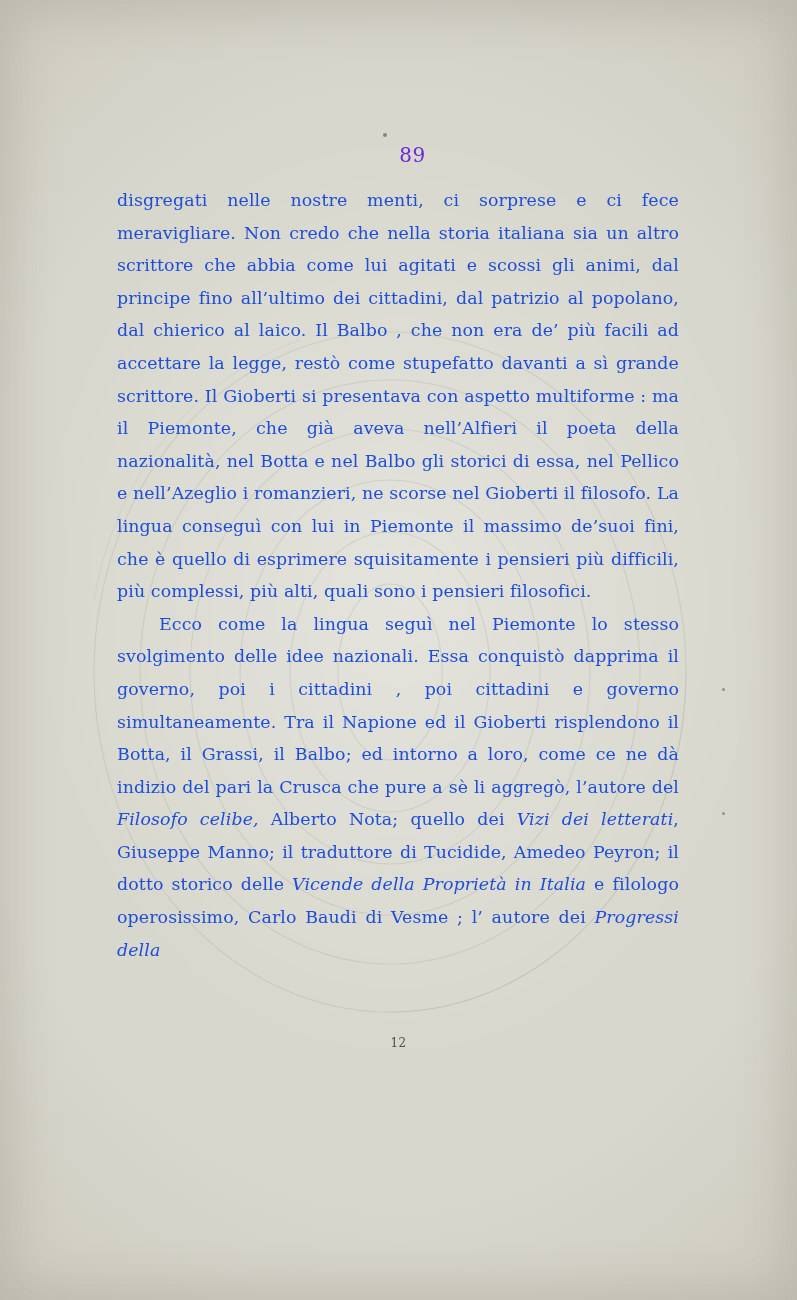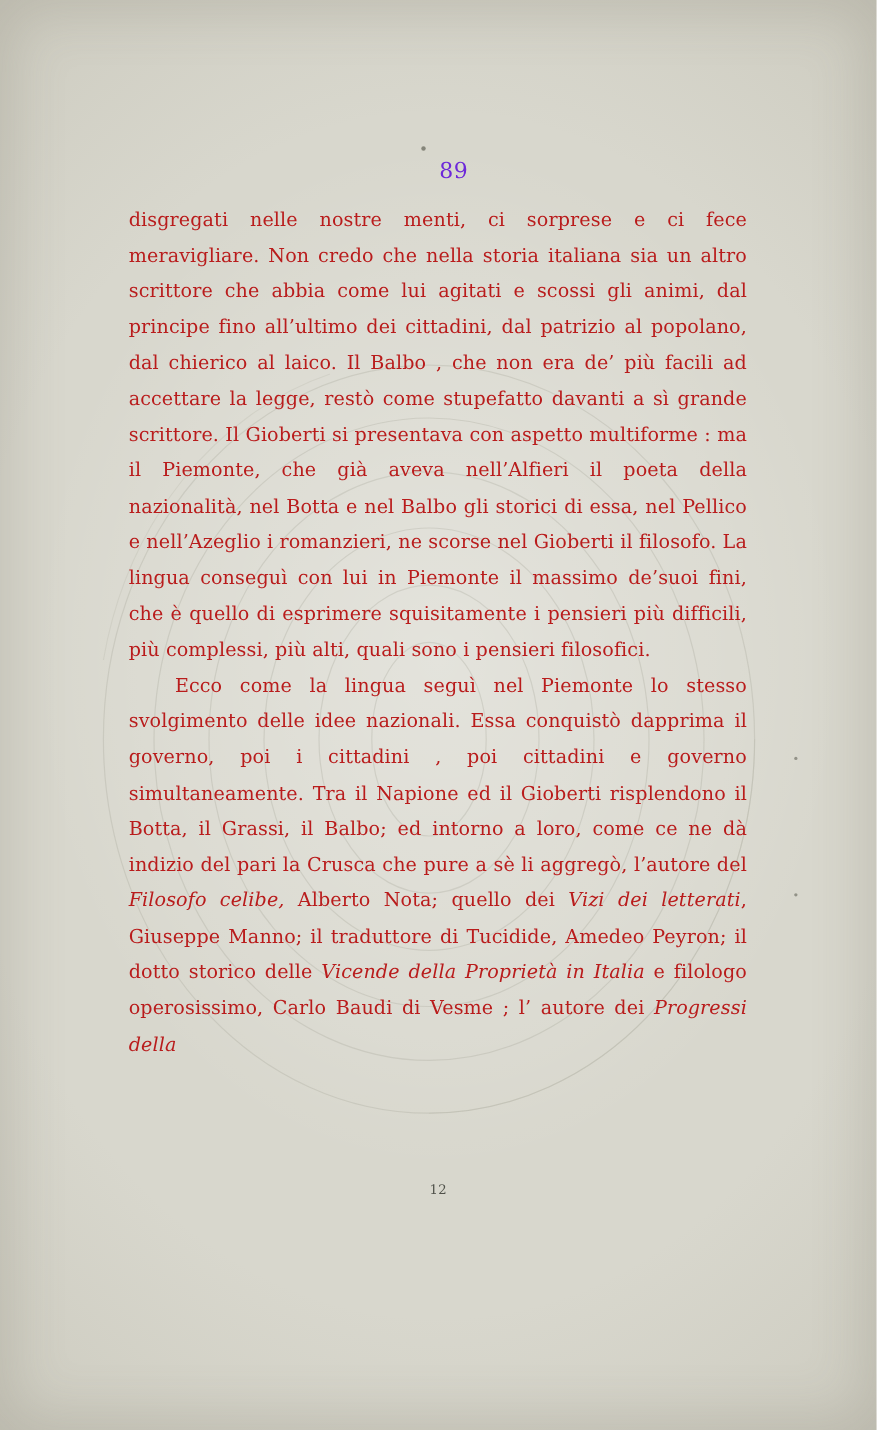--- a/index.html
+++ b/index.html
@@ -70,37 +70,37 @@
     opacity: 0.75;
   }
   .textblock {
     position: absolute;
     left: 117px;
     top: 184px;
     width: 562px;
   }
   .para {
     margin: 0;
-    color: #b91c1c;
+    color: #1d4ed8;
     font-size: 17.4px;
     line-height: 32.6px;
     text-align: justify;
     text-justify: inter-word;
     letter-spacing: 0.1px;
   }
   .para.indent {
     text-indent: 42px;
     margin-top: 0px;
   }
   .para i, .para .it {
   }
   .signature {
     position: absolute;
     left: 0;
-    top: 1074px;
+    top: 1036px;
     width: 797px;
     text-align: center;
     font-size: 12px;
     color: #50514a;
     letter-spacing: 0.3px;
   }
   .spk {
     position: absolute;
     right: 72px;
     width: 3px; height: 3px;

